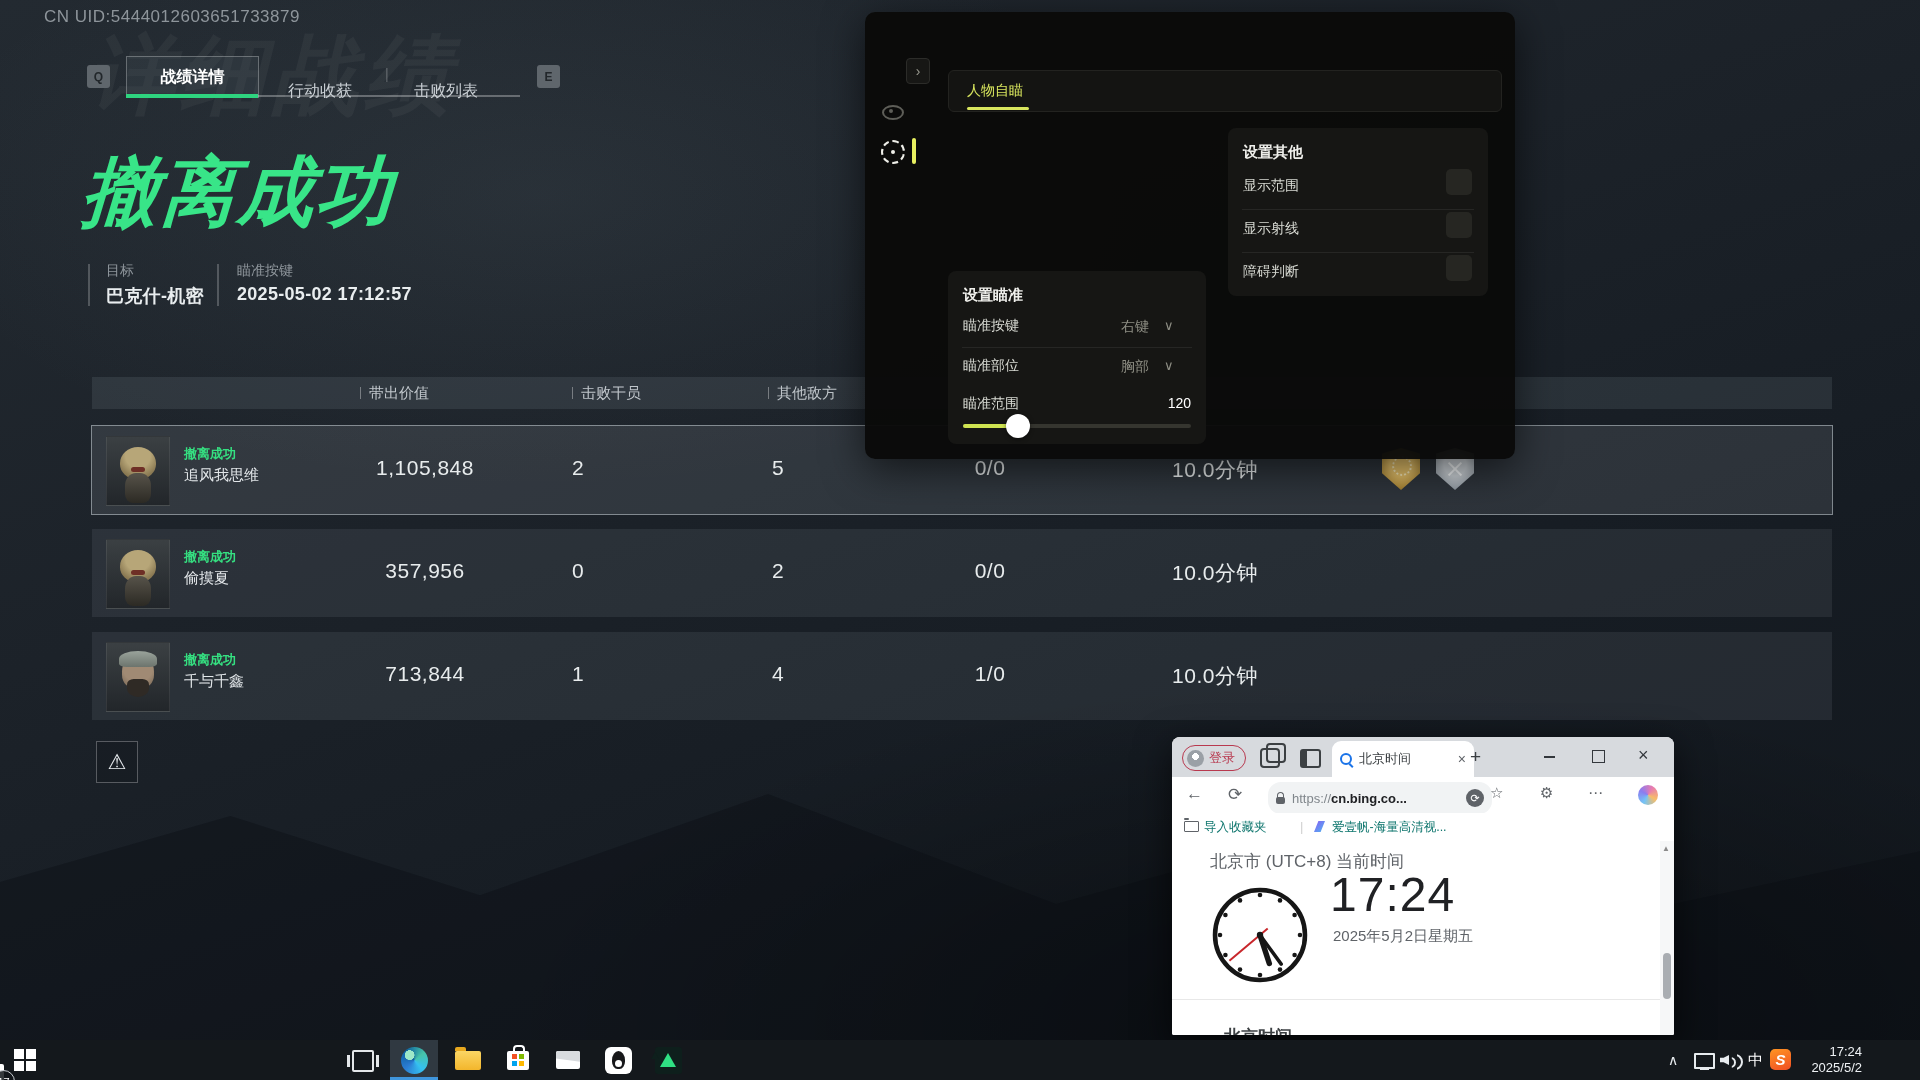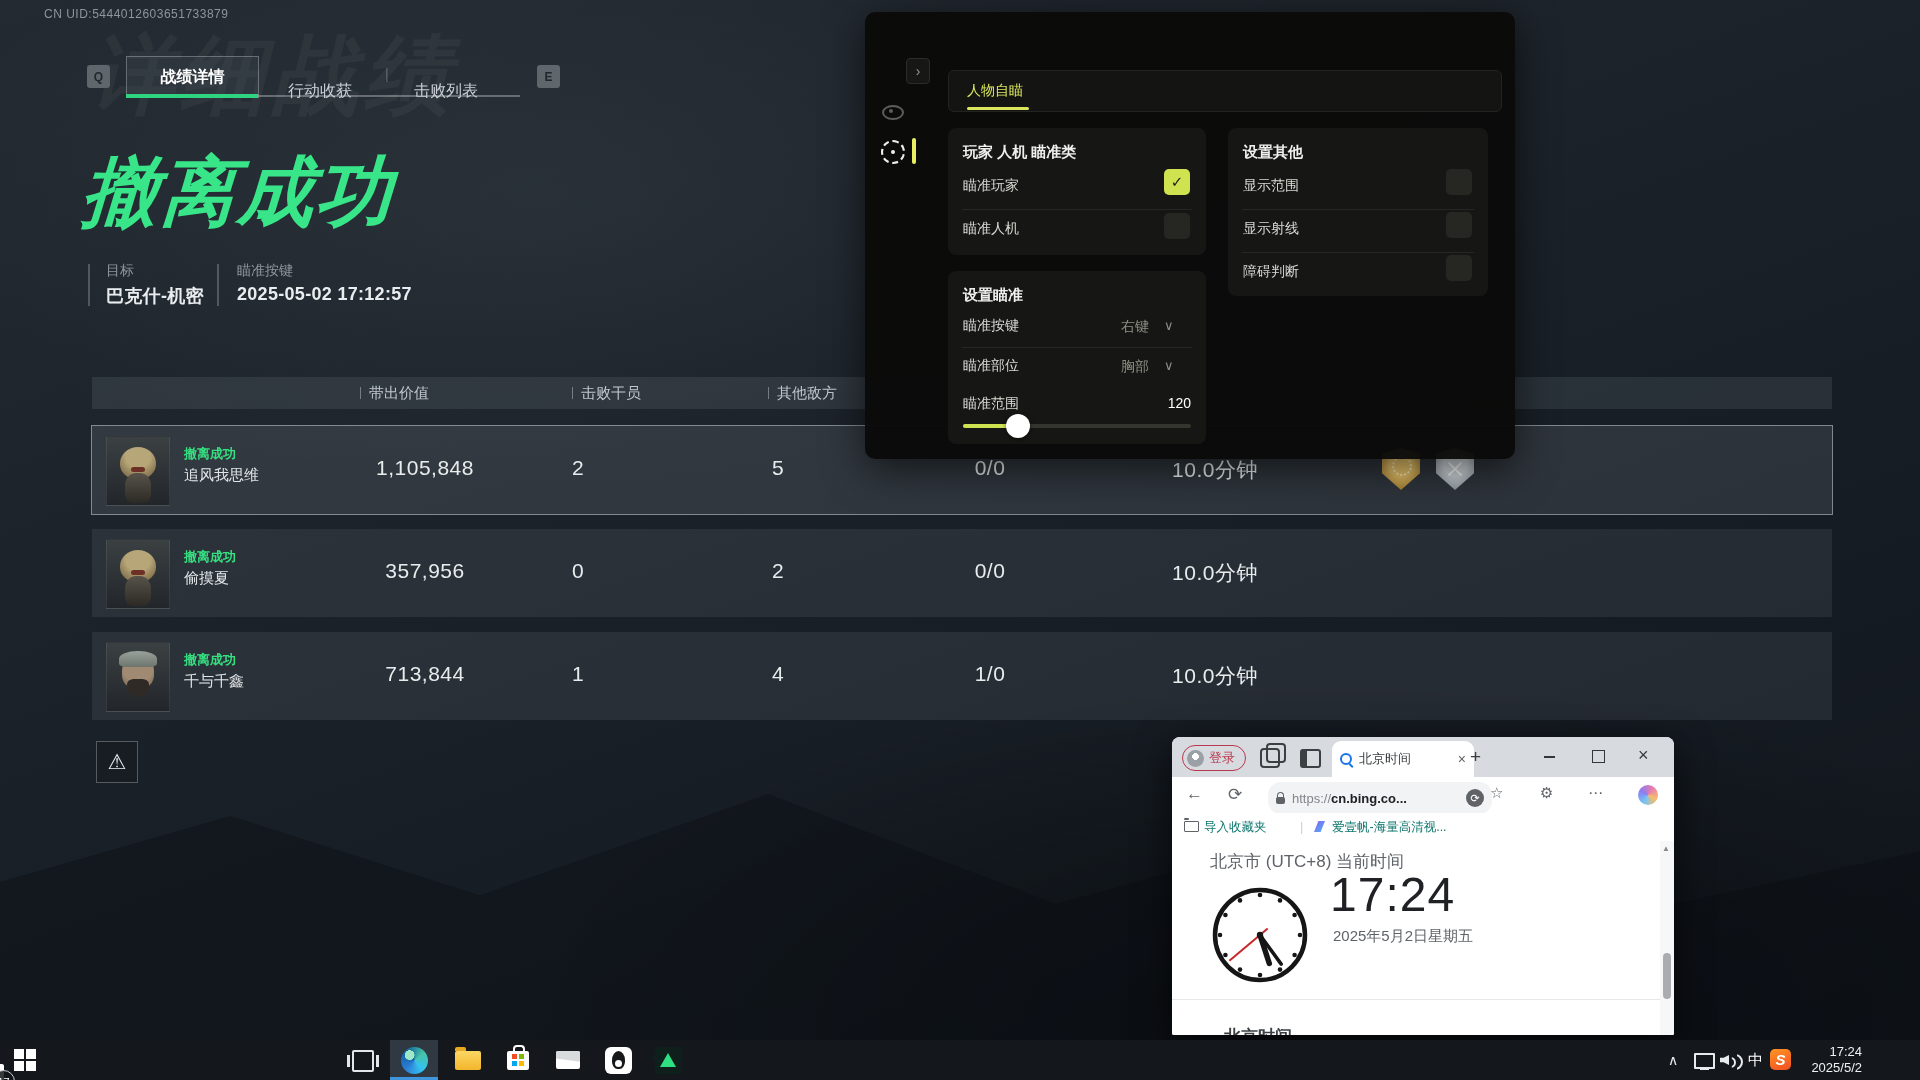--- a/index.html
+++ b/index.html
@@ -8,21 +8,21 @@
          background:linear-gradient(160deg,#232a31 0%,#1c2229 38%,#161c23 66%,#11161c 100%);}
   .abs{position:absolute;}
   
   .bg-glow{left:0;top:0;width:1920px;height:1080px;
            background:radial-gradient(900px 420px at 28% 18%,rgba(130,150,160,0.10),transparent 70%),
                       radial-gradient(1200px 500px at 70% 95%,rgba(0,0,0,0.45),transparent 70%);}
   .bg-mtn{left:0;top:640px;width:1920px;height:440px;background:rgba(8,12,16,0.35);
           clip-path:polygon(0 55%,12% 40%,25% 58%,40% 35%,55% 60%,70% 42%,85% 62%,100% 48%,100% 100%,0 100%);}
   .watermark{left:88px;top:18px;font-size:86px;font-weight:bold;color:rgba(255,255,255,0.045);letter-spacing:6px;font-style:italic;}
   
-  .uid{left:44px;top:7px;font-size:12px;color:#8e959b;letter-spacing:.5px;}
+  .uid{left:44px;top:7px;font-size:17px;color:#8e959b;letter-spacing:.5px;}
   .keycap{width:23px;height:23px;background:#5f666c;border-radius:3px;color:#22272b;font-size:12px;font-weight:bold;
           display:flex;align-items:center;justify-content:center;}
   .tab-active-box{left:126px;top:56px;width:131px;height:40px;border:1px solid rgba(255,255,255,0.28);
                   background:rgba(70,82,90,0.25);display:flex;align-items:center;justify-content:center;
                   font-size:16px;font-weight:bold;color:#fff;}
   .tab-green-bar{left:126px;top:94px;width:132px;height:4px;background:#2ed47f;}
   .tab-gray-line{left:258px;top:95px;width:262px;height:2px;background:rgba(255,255,255,0.30);}
   .hud-tab{top:81px;font-size:16px;color:#c9cfd4;}
   .tab-sep{left:385px;top:66px;color:rgba(255,255,255,0.25);font-size:14px;}
   .result-title{left:82px;top:142px;font-size:76px;font-weight:bold;font-style:italic;color:#38e588;letter-spacing:2px;transform:skewX(-3deg);}
@@ -286,30 +286,20 @@
       </div>
     <div class="abs m-cross">
         <i></i>
       </div>
     <div class="abs m-ybar"></div>
     <div class="abs m-tabbox">
       <div class="abs m-tab">人物自瞄</div>
       <div class="abs m-tabline"></div>
     </div>
 
-    <div class="abs card" style="left:83px;top:116px;width:258px;height:127px;">
-      <div class="abs c-title">玩家 人机 瞄准类</div>
-      <div class="abs c-label" style="left:15px;top:49px;">瞄准玩家</div>
-      <div class="abs cbx on" style="left:216px;top:41px;">
-          <span>✓</span>
-        </div>
-      <div class="abs c-div" style="top:81px;width:230px;"></div>
-      <div class="abs c-label" style="left:15px;top:92px;">瞄准人机</div>
-      <div class="abs cbx" style="left:216px;top:85px;"></div>
-    </div>
 
     <div class="abs card" style="left:363px;top:116px;width:260px;height:168px;">
       <div class="abs c-title">设置其他</div>
       <div class="abs c-label" style="left:15px;top:49px;">显示范围</div>
       <div class="abs cbx" style="left:218px;top:41px;"></div>
       <div class="abs c-div" style="top:81px;width:232px;"></div>
       <div class="abs c-label" style="left:15px;top:92px;">显示射线</div>
       <div class="abs cbx" style="left:218px;top:84px;"></div>
       <div class="abs c-div" style="top:124px;width:232px;"></div>
       <div class="abs c-label" style="left:15px;top:135px;">障碍判断</div>

